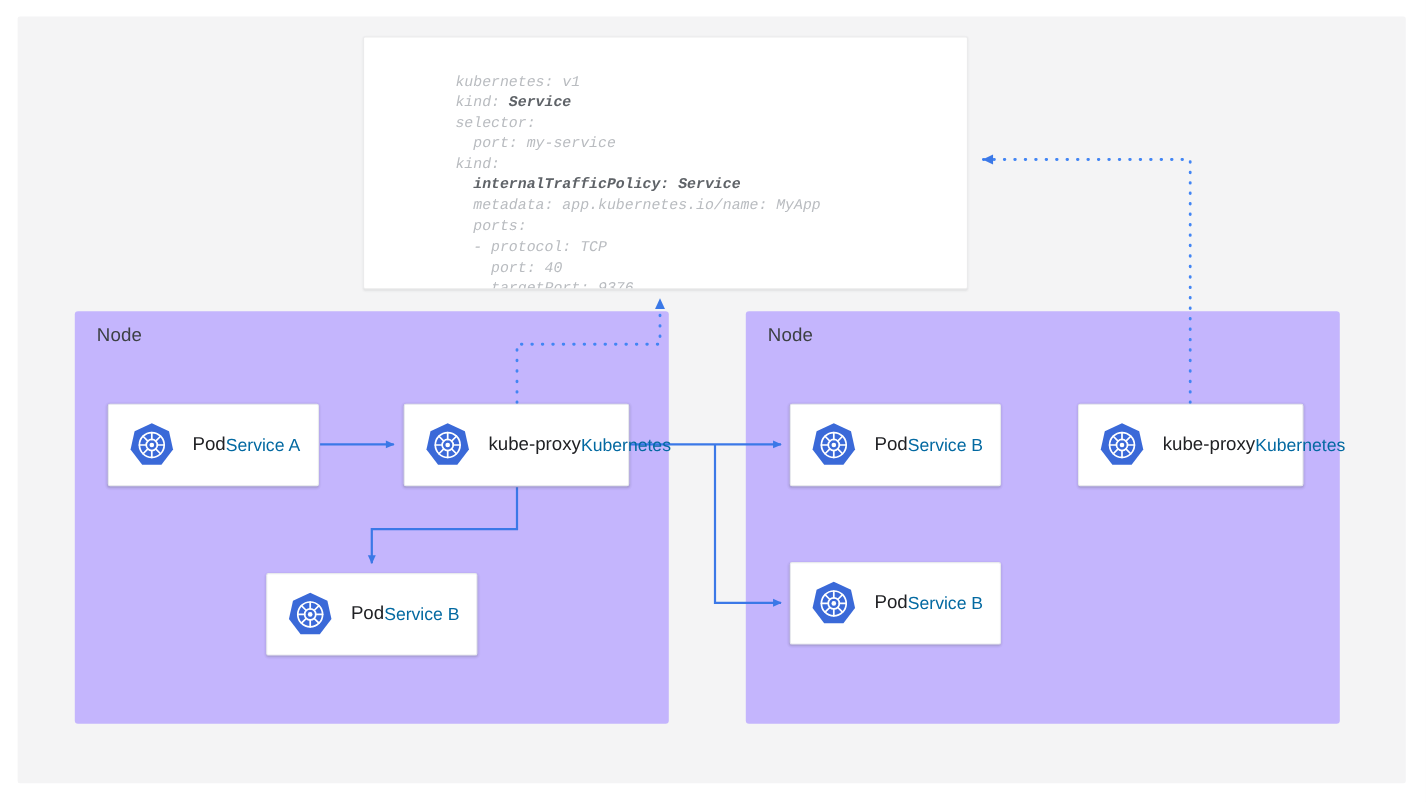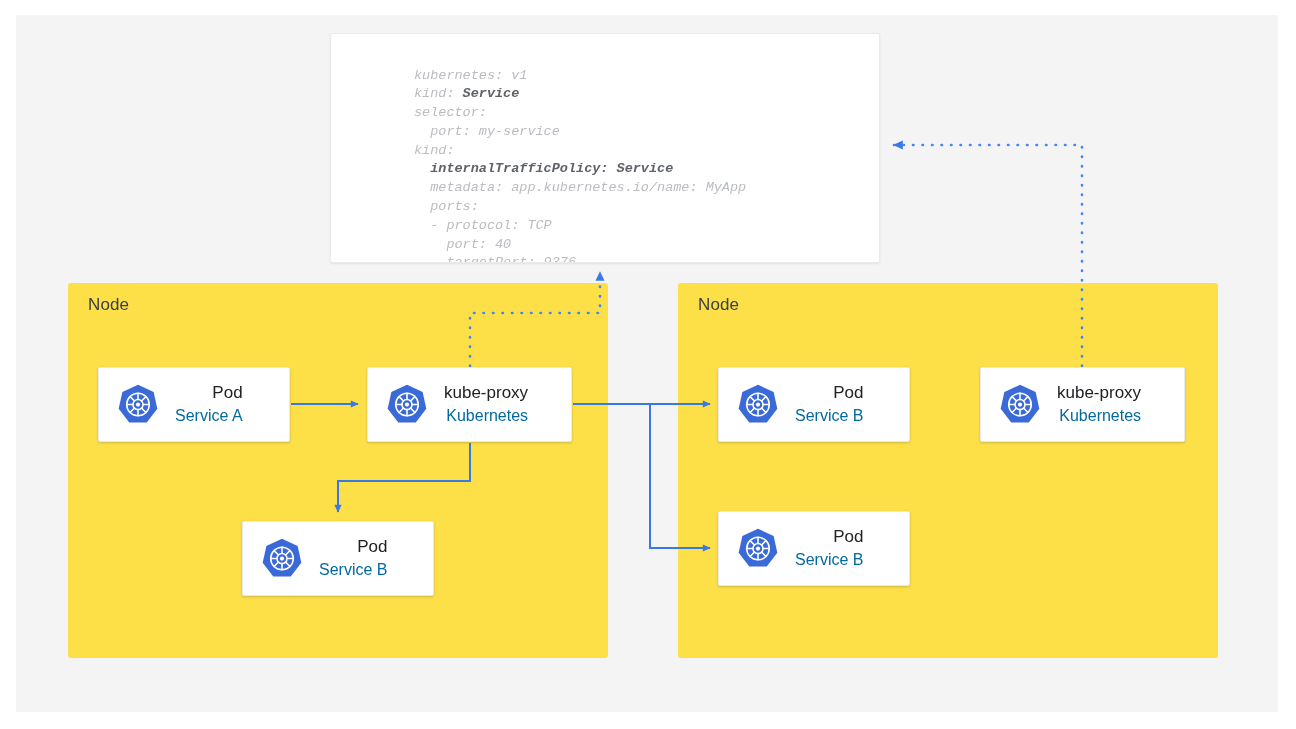--- a/index.html
+++ b/index.html
@@ -27,21 +27,21 @@
     top: 15px;
     width: 1262px;
     height: 697px;
     background: #f4f4f5;
     border-radius: 2px;
   }
 
   
   .node-box {
     position: absolute;
-    background: #fde047;
+    background: #c4b5fd;
     border-radius: 3px;
   }
   .node-label {
     position: absolute;
     left: 20px;
     top: 12px;
     font-size: 17px;
     color: #3c4043;
     letter-spacing: 0.1px;
     white-space: nowrap;
@@ -61,24 +61,23 @@
   .card .k8s-icon {
     flex: 0 0 auto;
     margin-left: 16px;
     margin-right: 14px;
     width: 46px;
     height: 46px;
     display: block;
   }
   .card .card-text {
     display: flex;
-    flex-direction: column;
+    flex-direction: row;
     justify-content: center;
     line-height: 1.22;
-    text-align: right;
   }
   .card .card-title {
     font-size: 17px;
     color: #202124;
     white-space: nowrap;
   }
   .card .card-sub {
     font-size: 16px;
     color: #0369a1;
     white-space: nowrap;

